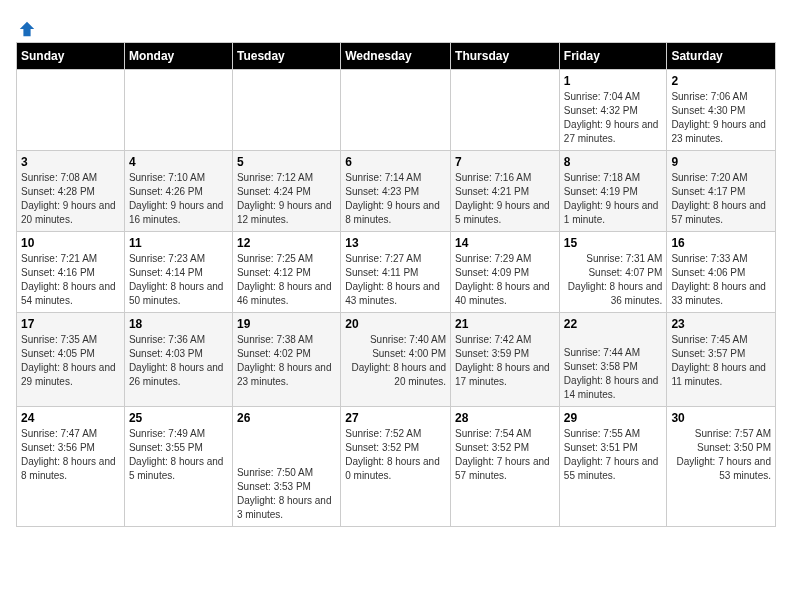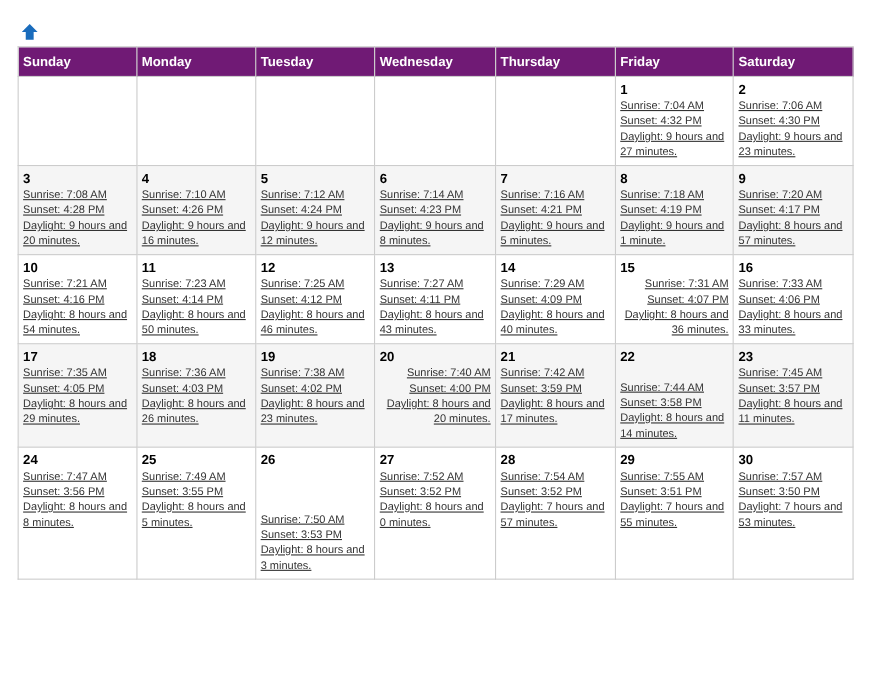--- a/index.html
+++ b/index.html
@@ -46,21 +46,21 @@
     .subtitle {
       font-size: 15px;
       color: #555;
     }
     table {
       width: 100%;
       border-collapse: collapse;
       font-size: 11px;
     }
     thead tr th {
-      background-color: #701a75;
+      background-color: #000000;
       color: #fff;
       padding: 6px 4px;
       text-align: left;
       font-size: 12px;
       font-weight: bold;
       border: 1px solid #ccc;
       margin-top: 20px;
     }
     tbody tr td {
       border: 1px solid #ccc;
@@ -78,21 +78,20 @@
     .day-num {
       font-weight: bold;
       font-size: 12px;
       display: block;
       margin-bottom: 2px;
     }
     .day-info {
       font-size: 10px;
       color: #333;
       line-height: 1.4;
-      text-decoration: underline;
     }
     .empty { background: #fff !important; }
   </style>
 </head>
 <body>
 
 <div class="header-area">
   <div class="logo">
     <div class="logo-text">
       <span class="logo-general"></span>
@@ -304,19 +303,19 @@
 Daylight: 7 hours and 57 minutes.</div>
         </td>
         <td>
           <span class="day-num">29</span>
           <div class="day-info" style="white-space: pre-line;">Sunrise: 7:55 AM
 Sunset: 3:51 PM
 Daylight: 7 hours and 55 minutes.</div>
         </td>
         <td>
           <span class="day-num">30</span>
-          <div class="day-info" style="white-space: pre-line;">Sunrise: 7:57 AM
+          <div class="day-info" style="white-space: pre-line; text-align: right;">Sunrise: 7:57 AM
 Sunset: 3:50 PM
 Daylight: 7 hours and 53 minutes.</div>
         </td>
       </tr>
     </tbody>
 </table>
 
 </body></html>

